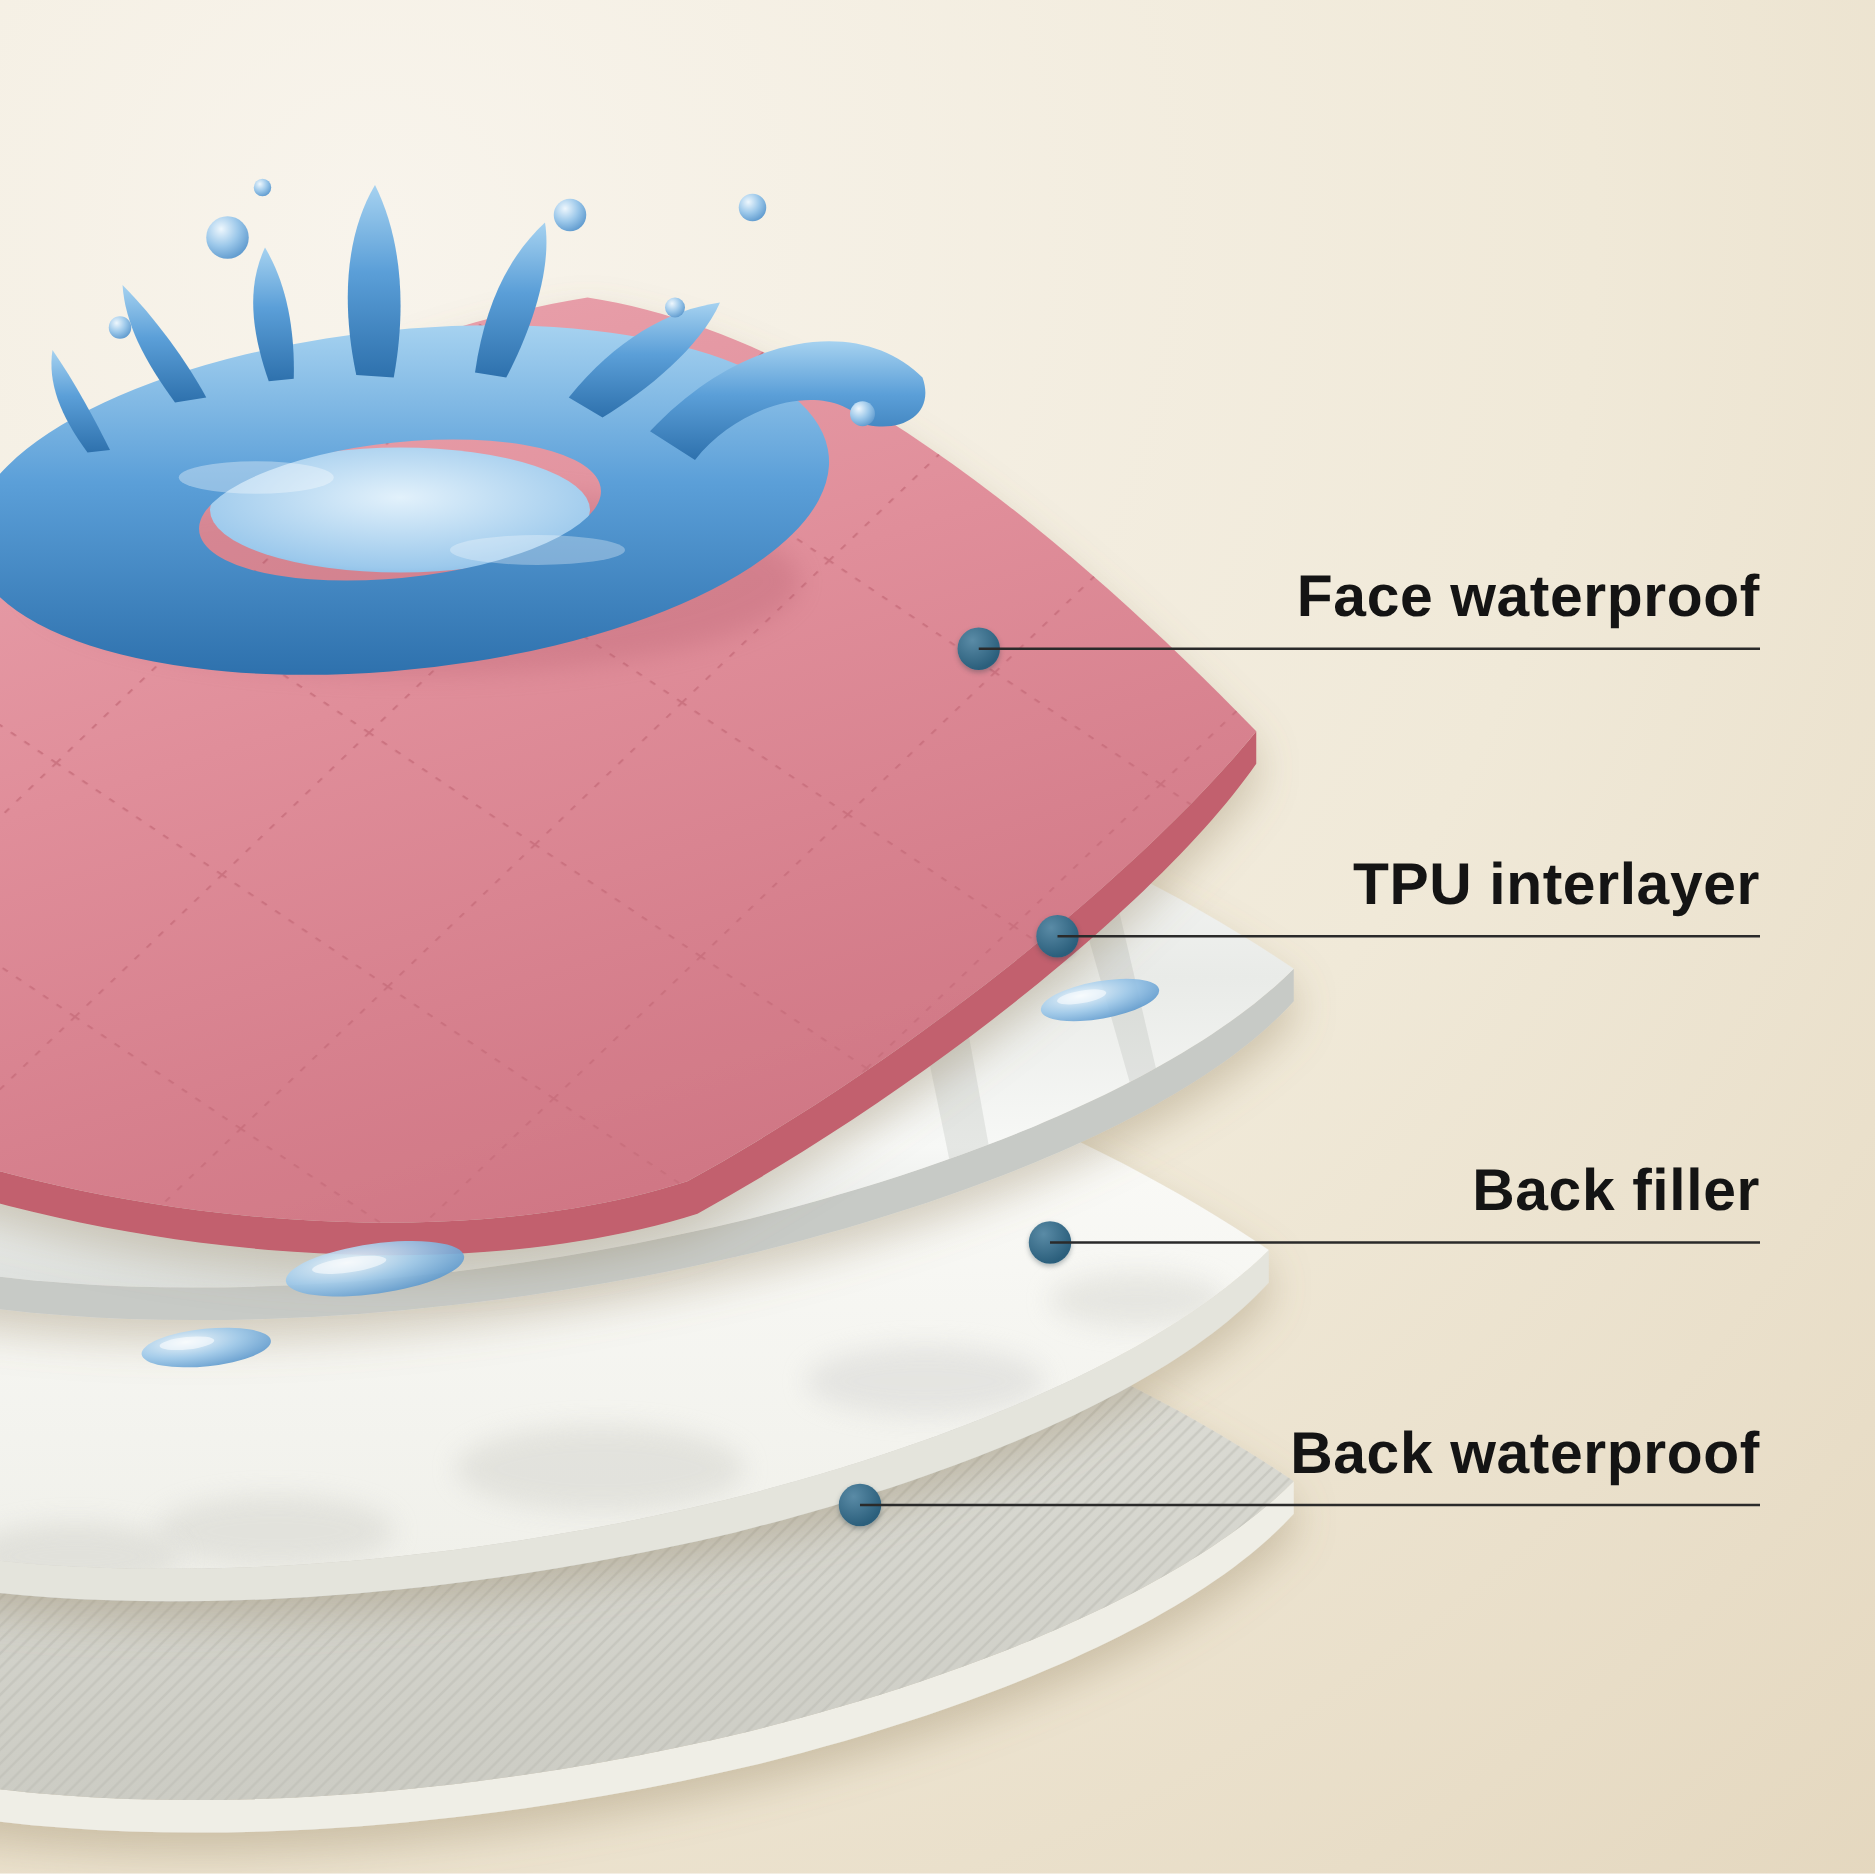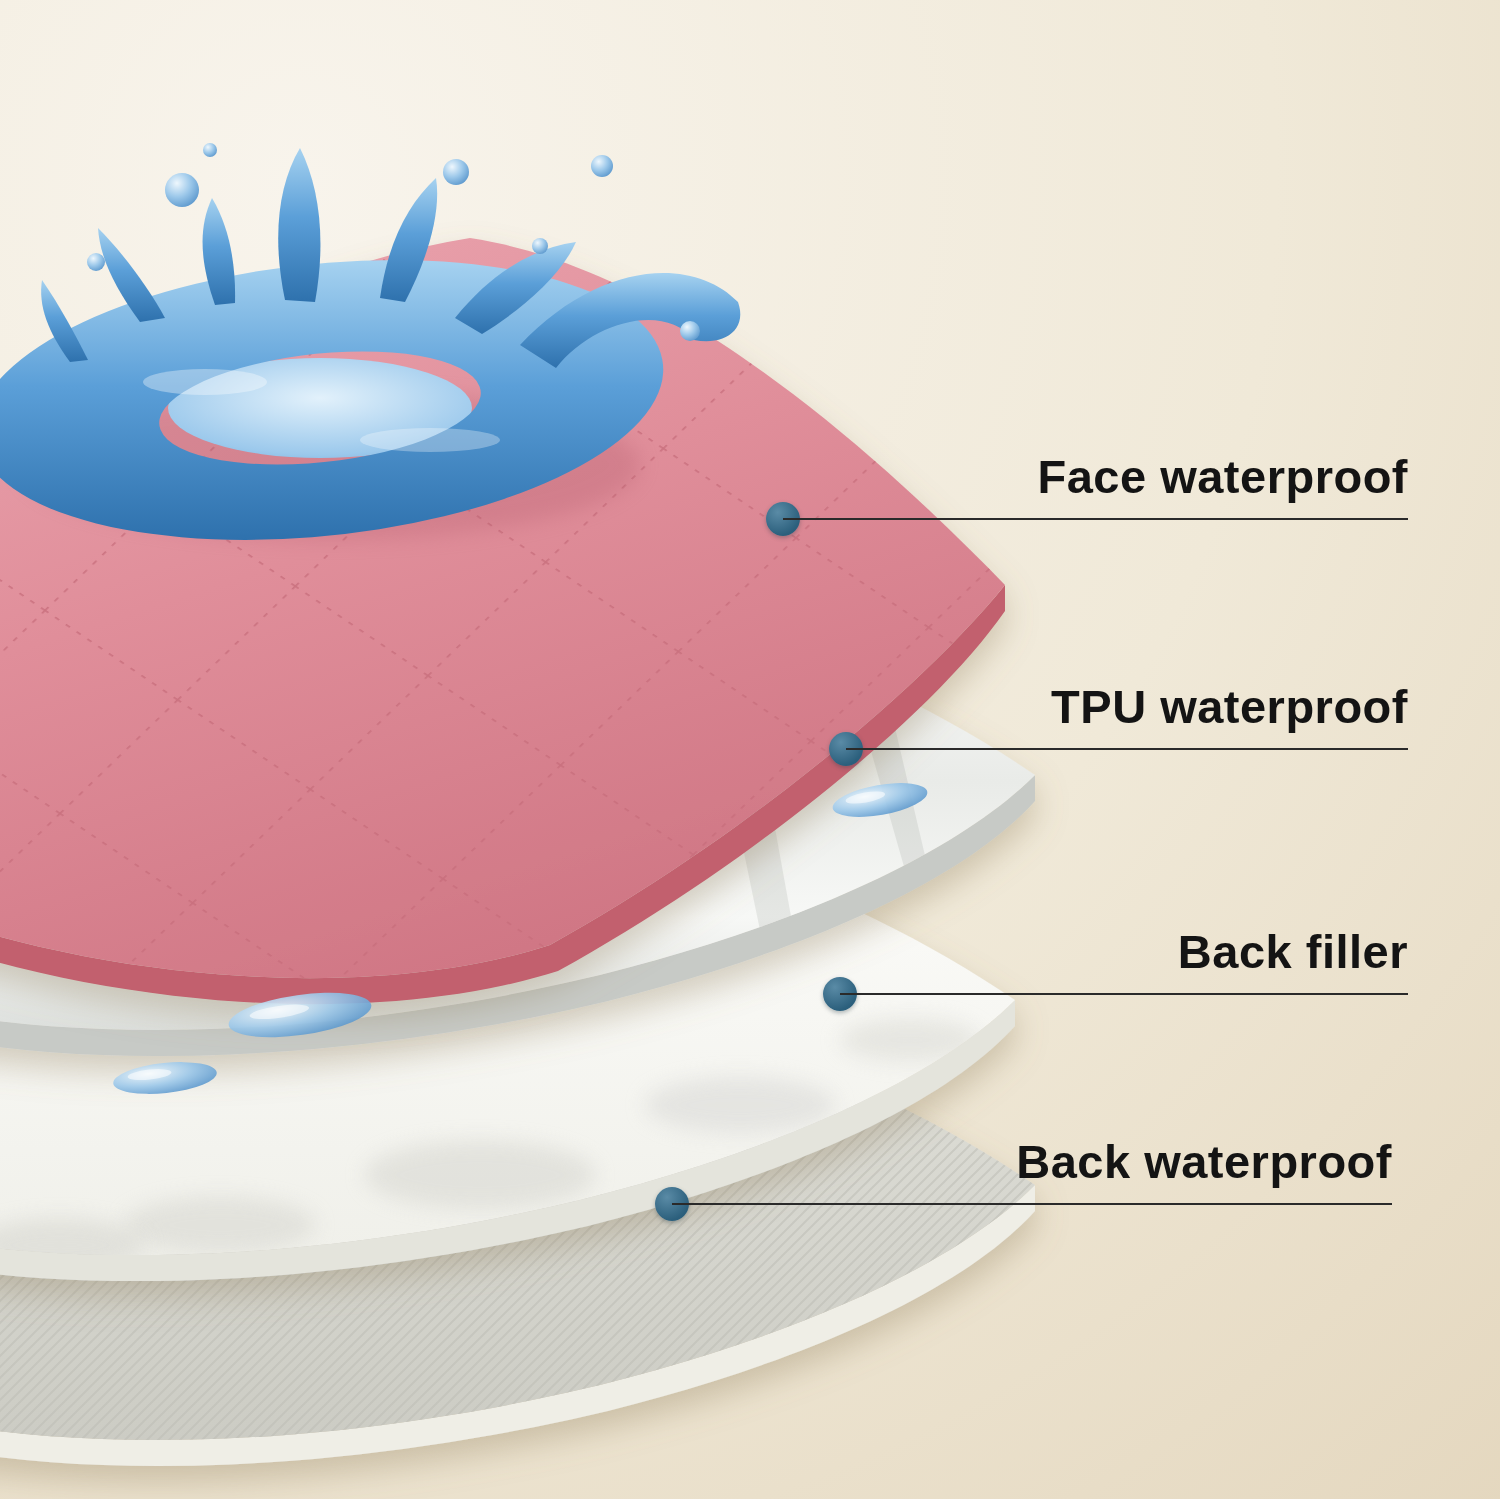--- a/index.html
+++ b/index.html
@@ -197,28 +197,28 @@
 
   <div class="callout" style="left:783px; top:430px; width:625px;">
     <span class="callout-dot"></span>
     <div class="callout-line"></div>
     <span class="callout-label">Face waterproof</span>
   </div>
 
   <div class="callout" style="left:846px; top:660px; width:562px;">
     <span class="callout-dot"></span>
     <div class="callout-line"></div>
-    <span class="callout-label">TPU waterproof</span>
+    <span class="callout-label">TPU interlayer</span>
   </div>
 
   <div class="callout" style="left:840px; top:905px; width:568px;">
     <span class="callout-dot"></span>
     <div class="callout-line"></div>
     <span class="callout-label">Back filler</span>
   </div>
 
-  <div class="callout" style="left:672px; top:1115px; width:720px;">
+  <div class="callout" style="left:688px; top:1115px; width:720px;">
     <span class="callout-dot"></span>
     <div class="callout-line"></div>
     <span class="callout-label">Back waterproof</span>
   </div>
 
 </div>
 
 </body></html>

